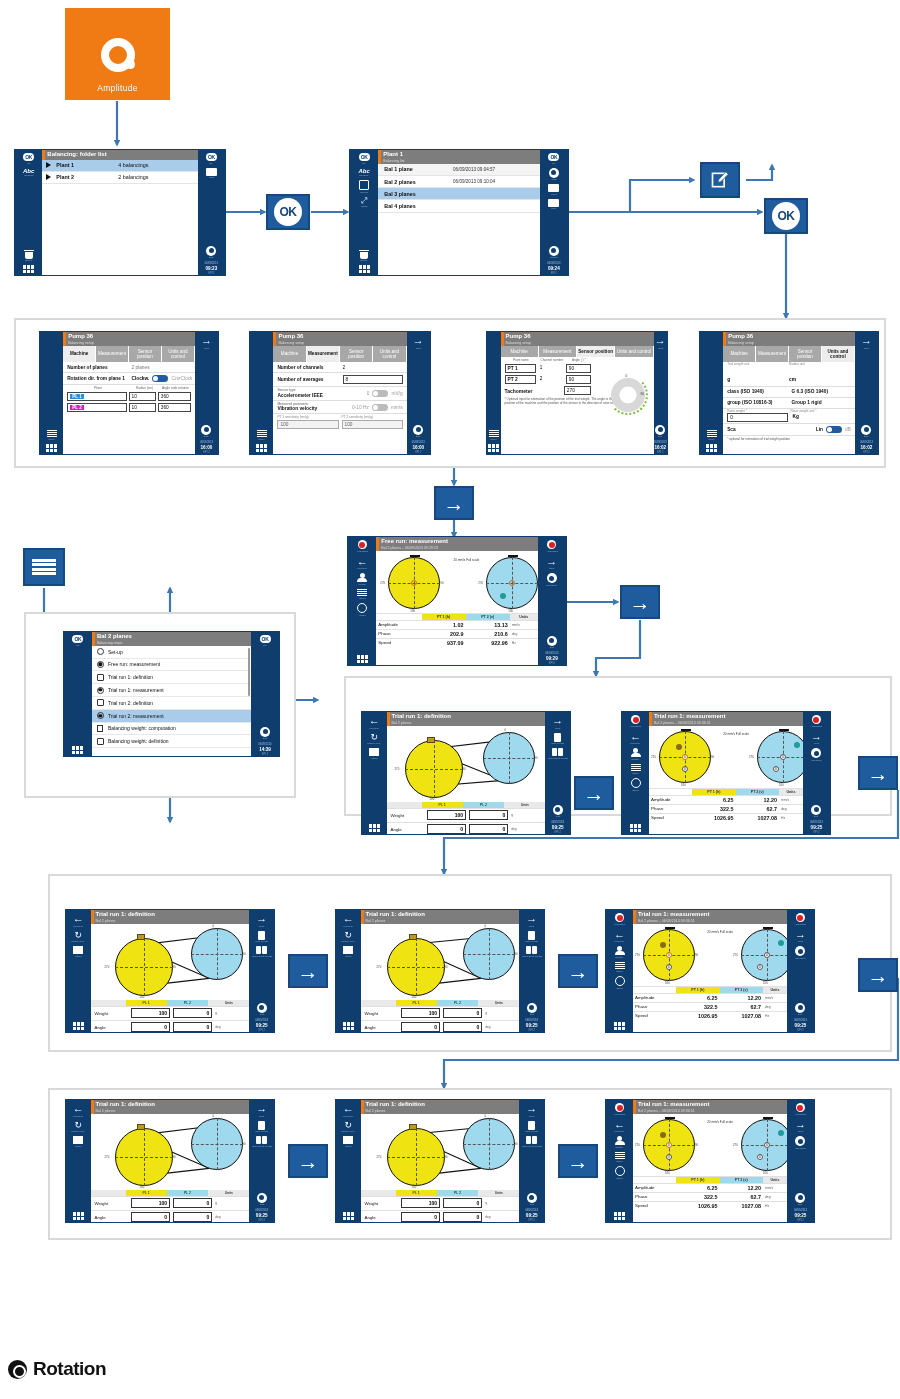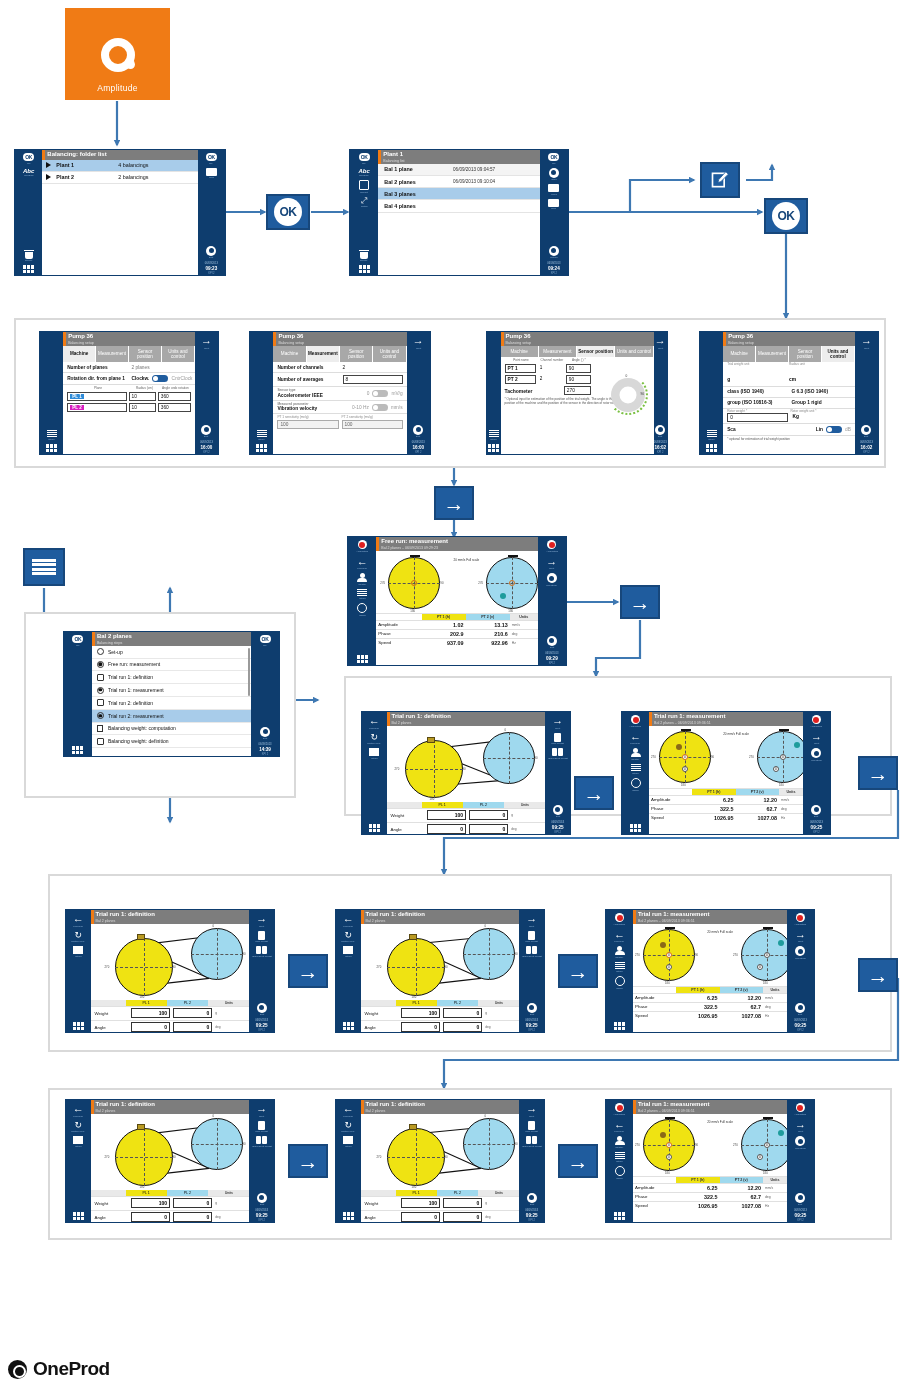--- a/index.html
+++ b/index.html
@@ -2016,14 +2016,14 @@
         <div class="rail-txt">Exit</div>
       </div>
     <div class="rail-date">06/09/2013</div>
     <div class="rail-clock">09:25</div>
     <div class="rail-kpi">KPI 2</div>
   </div>
 </div>
 
 <div class="logo abs">
   <div class="logo-mark"></div>
-  <div class="logo-txt">OneProd</div>
+  <div class="logo-txt">Rotation</div>
 </div>
 
 </body></html>

